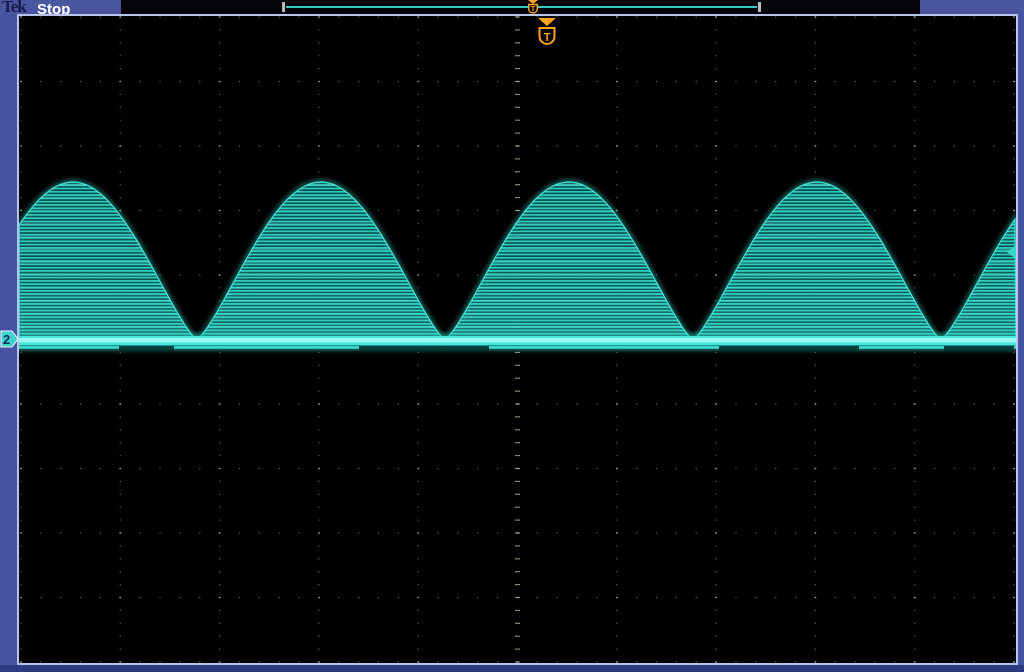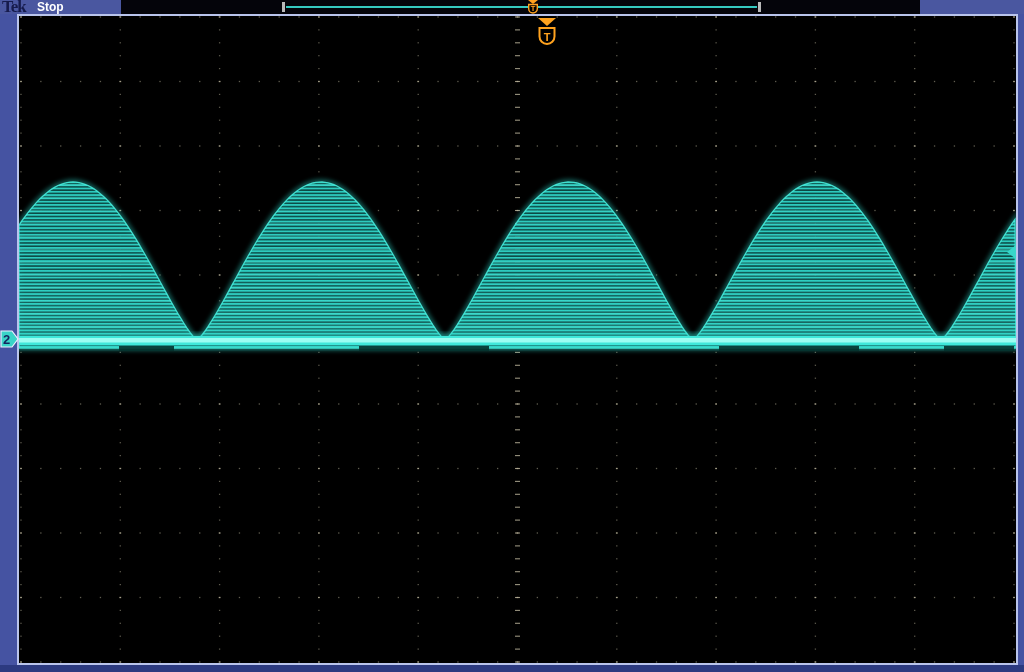--- a/index.html
+++ b/index.html
@@ -2,21 +2,21 @@
 <html><head>
 <meta charset="utf-8">
 <style>
   html,body{margin:0;padding:0;background:#222;}
   .scope{position:relative;width:1024px;height:672px;background:#000;
          font-family:"Liberation Sans",sans-serif;overflow:hidden;}
   
   .topbar{position:absolute;left:0;top:0;width:1024px;height:14px;background:#4a57a0;}
   .brand{position:absolute;left:2px;top:-3px;font-family:"Liberation Serif",serif;
          font-weight:bold;font-size:17px;color:#161b4c;letter-spacing:-1px;}
-  .status{position:absolute;left:37px;top:0px;font-weight:bold;font-size:12px;color:#ffffff;}
+  .status{position:absolute;left:37px;top:0px;font-weight:bold;font-size:15px;color:#ffffff;}
   .recordbar{position:absolute;left:121px;top:0;width:799px;height:14px;background:#04040a;}
   .rb-bracket{position:absolute;top:2px;width:3px;height:10px;background:#b9b9b9;}
   .rb-line{position:absolute;top:6px;height:2px;background:#35c9c0;}
   .side{position:absolute;background:#4553a2;}
   .frame{position:absolute;left:17px;top:14px;width:1001px;height:651px;
          border:2px solid #b9c4ec;box-sizing:border-box;background:#000;}
   .plot{position:absolute;left:0;top:0;width:997px;height:647px;}
   .ch2mark{position:absolute;left:0px;top:329px;}
   .bottombar{position:absolute;left:0;top:665px;width:1024px;height:7px;background:#2c3a80;}
   svg text{font-family:"Liberation Sans",sans-serif;}

